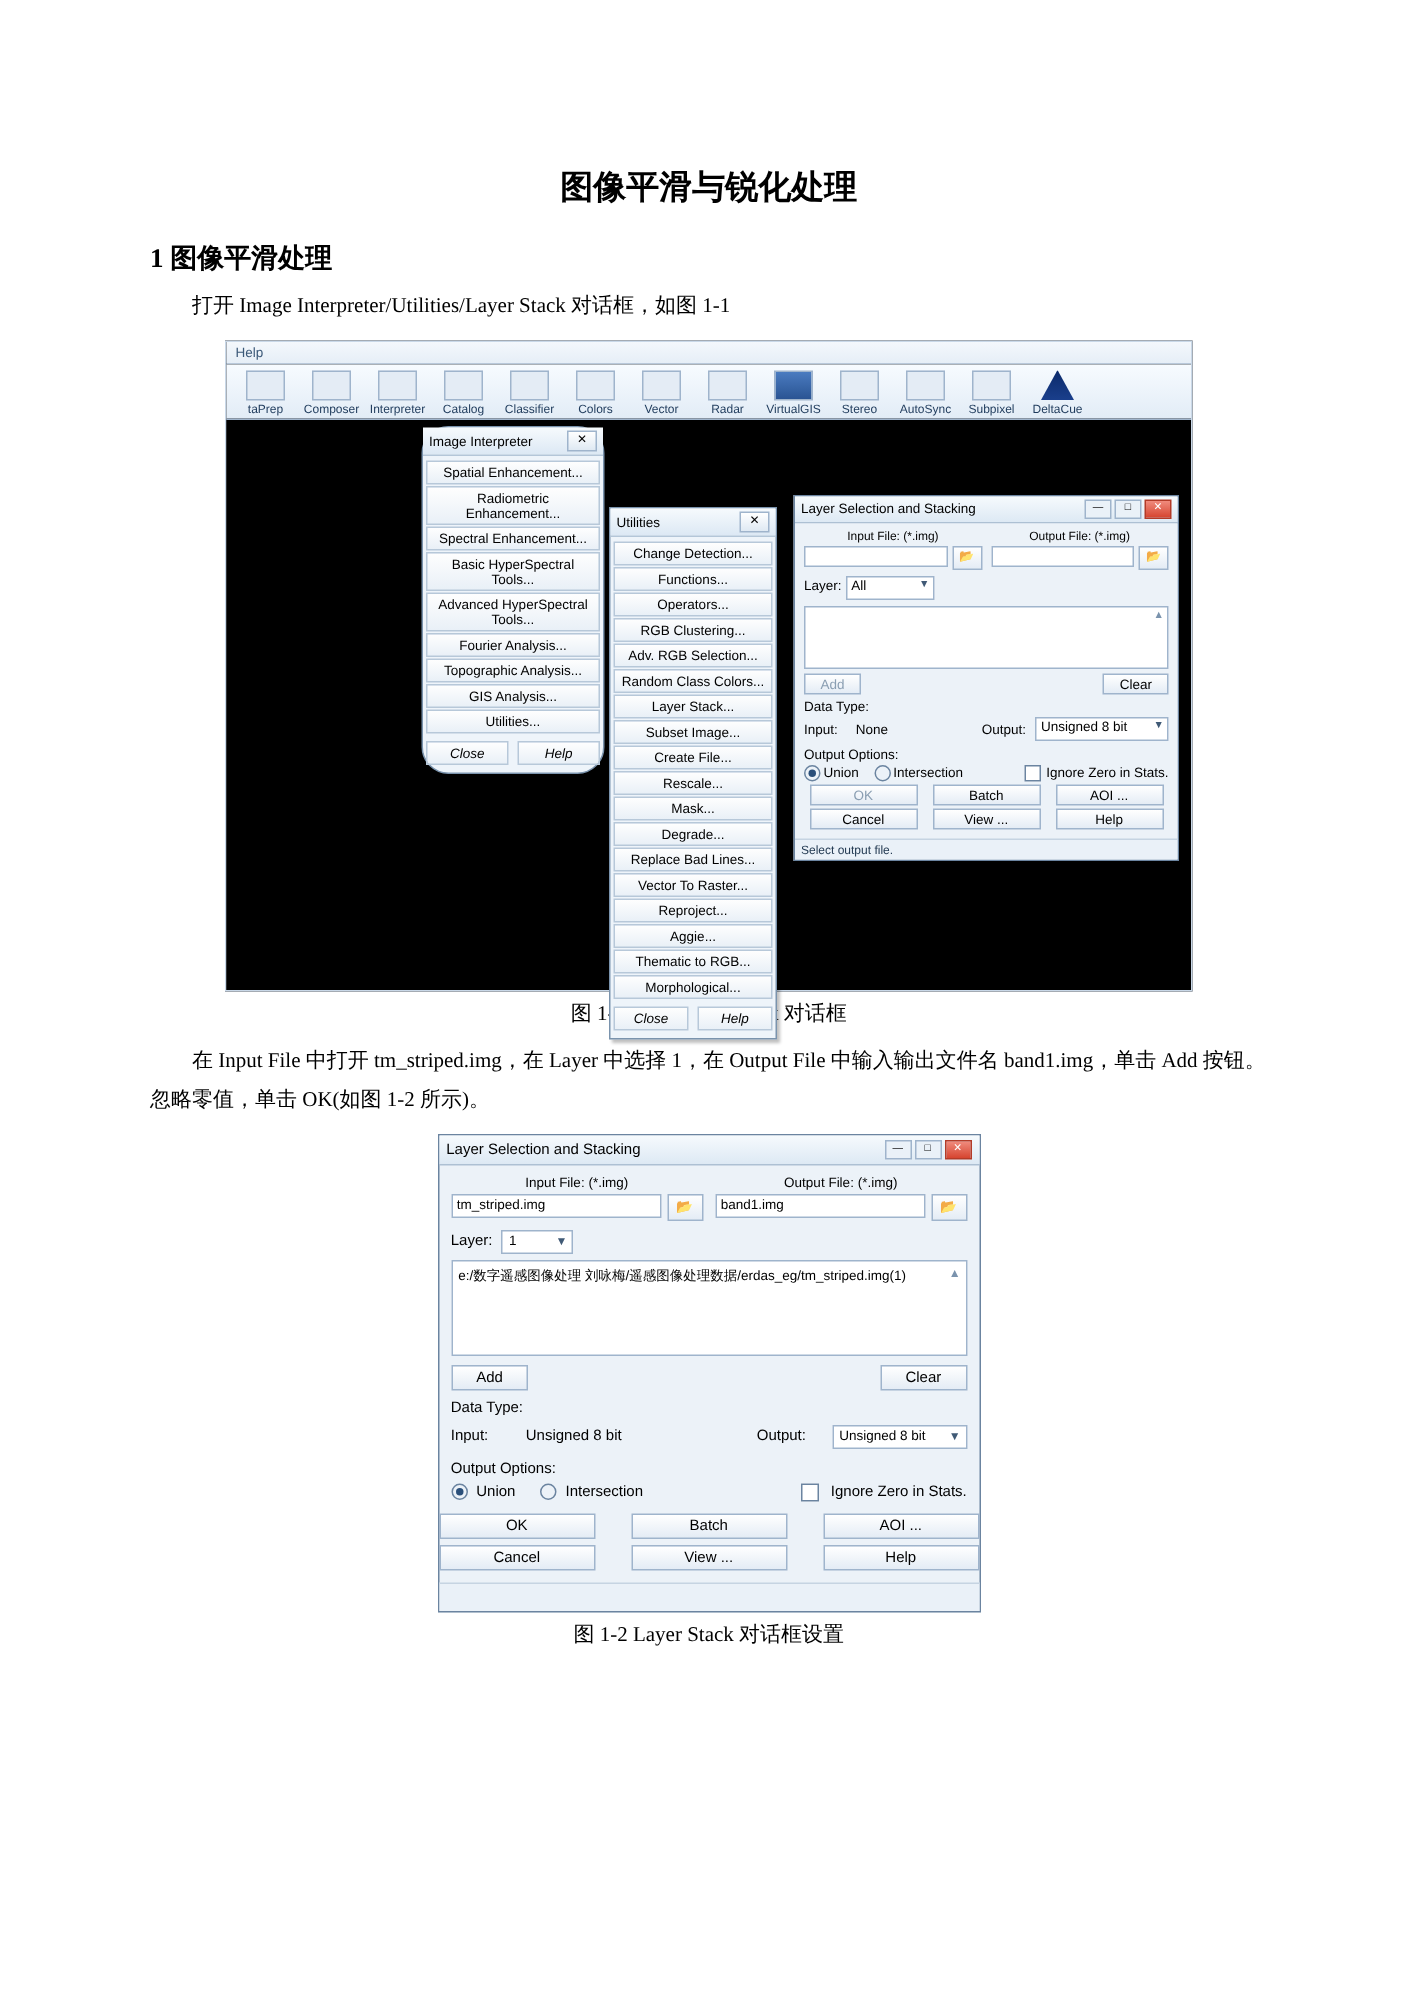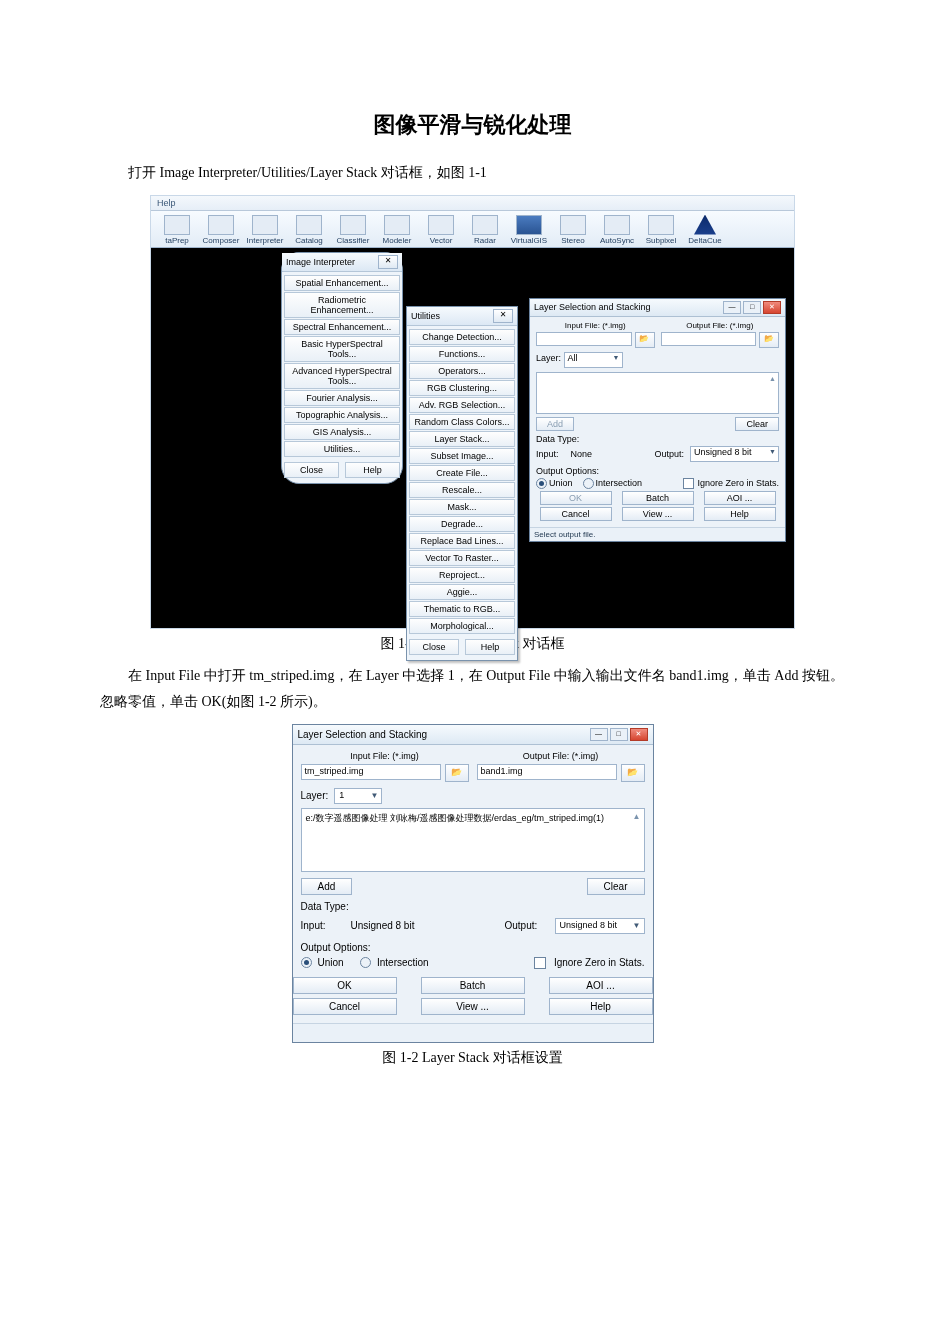--- a/index.html
+++ b/index.html
@@ -114,21 +114,21 @@
   }
   .menu-list { padding: 2px; }
   .menu-item {
     background: linear-gradient(#fefefe,#e9f0f7);
     border: 1px solid #b7c8d9;
     padding: 2px 4px;
     margin: 1px 0;
     text-align: center;
     cursor: default;
   }
-  .menu-row2 { display:flex; gap:6px; justify-content:center; padding:3px 0 2px 0;}
+  .menu-row2 { display:flex; gap:6px; justify-content:center; padding:3px 0 2px 0;font-style:italic;}
   .menu-row2 .menu-item { flex:1; }
 
   
   .dlg1 {
     position: absolute;
     right: 8px; top: 50px;
     width: 255px;
     background: #ecf2f8;
     border: 1px solid #6b84a0;
     font-size: 9px;
@@ -209,31 +209,32 @@
   .s2-triple { display:flex; justify-content:center; gap:24px; margin:4px 0;}
   .s2-triple .s2-btn { min-width:70px; }
   .s2-status { border-top:1px solid #c6d4e2; padding:4px 6px; background:#eaf1f8; height:10px;}
 </style>
 </head>
 <body>
 
 <div class="page">
 
   <div class="doc-title">图像平滑与锐化处理</div>
+  <div class="section-heading">1 图像平滑处理</div>
   <p class="body-text">打开 Image Interpreter/Utilities/Layer Stack 对话框，如图 1-1</p>
 
   <div class="screenshot1">
     <div class="s1-topstrip">Help</div>
     <div class="s1-toolbar">
       <div class="tb-btn"><div class="tb-icon"></div><span>taPrep</span></div>
       <div class="tb-btn"><div class="tb-icon"></div><span>Composer</span></div>
       <div class="tb-btn"><div class="tb-icon"></div><span>Interpreter</span></div>
       <div class="tb-btn"><div class="tb-icon"></div><span>Catalog</span></div>
       <div class="tb-btn"><div class="tb-icon"></div><span>Classifier</span></div>
-      <div class="tb-btn"><div class="tb-icon"></div><span>Modeler</span></div>
+      <div class="tb-btn"><div class="tb-icon"></div><span>Colors</span></div>
       <div class="tb-btn"><div class="tb-icon"></div><span>Vector</span></div>
       <div class="tb-btn"><div class="tb-icon"></div><span>Radar</span></div>
       <div class="tb-btn"><div class="tb-icon blue"></div><span>VirtualGIS</span></div>
       <div class="tb-btn"><div class="tb-icon"></div><span>Stereo</span></div>
       <div class="tb-btn"><div class="tb-icon"></div><span>AutoSync</span></div>
       <div class="tb-btn"><div class="tb-icon"></div><span>Subpixel</span></div>
       <div class="tb-btn"><div class="tb-icon tri"></div><span>DeltaCue</span></div>
     </div>
 
     <div class="s1-black">

